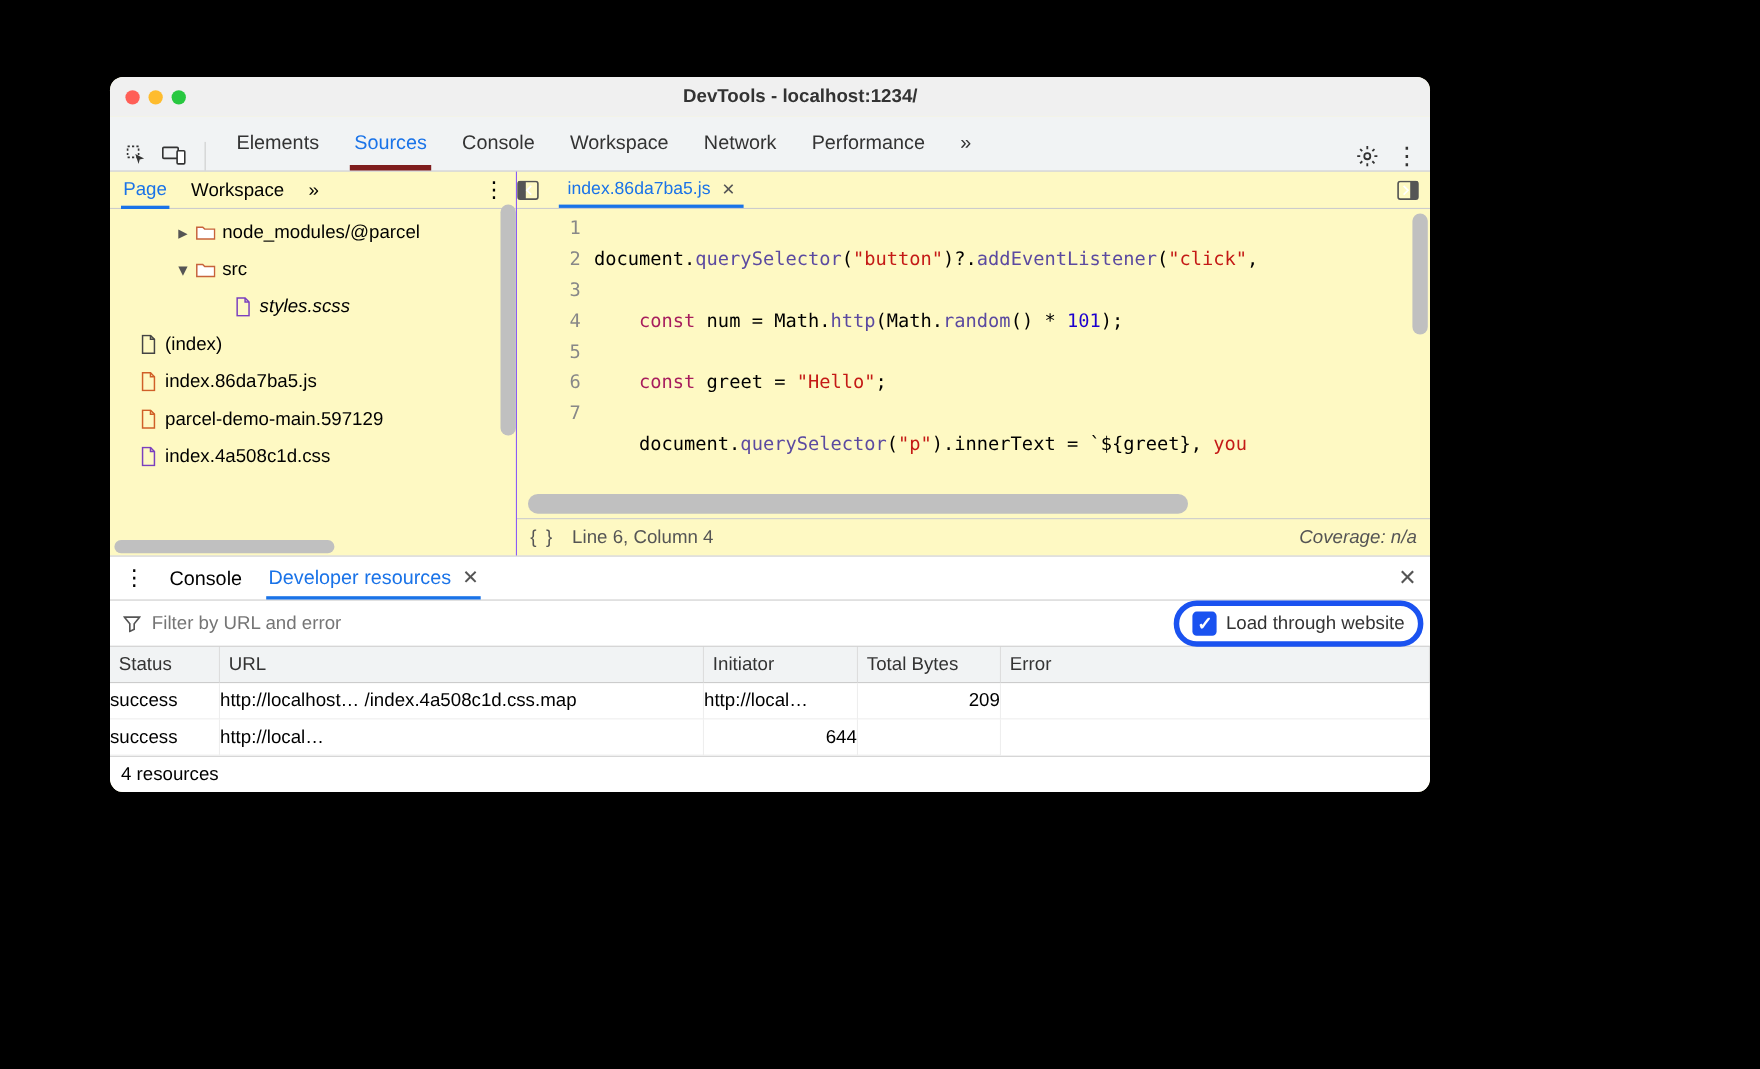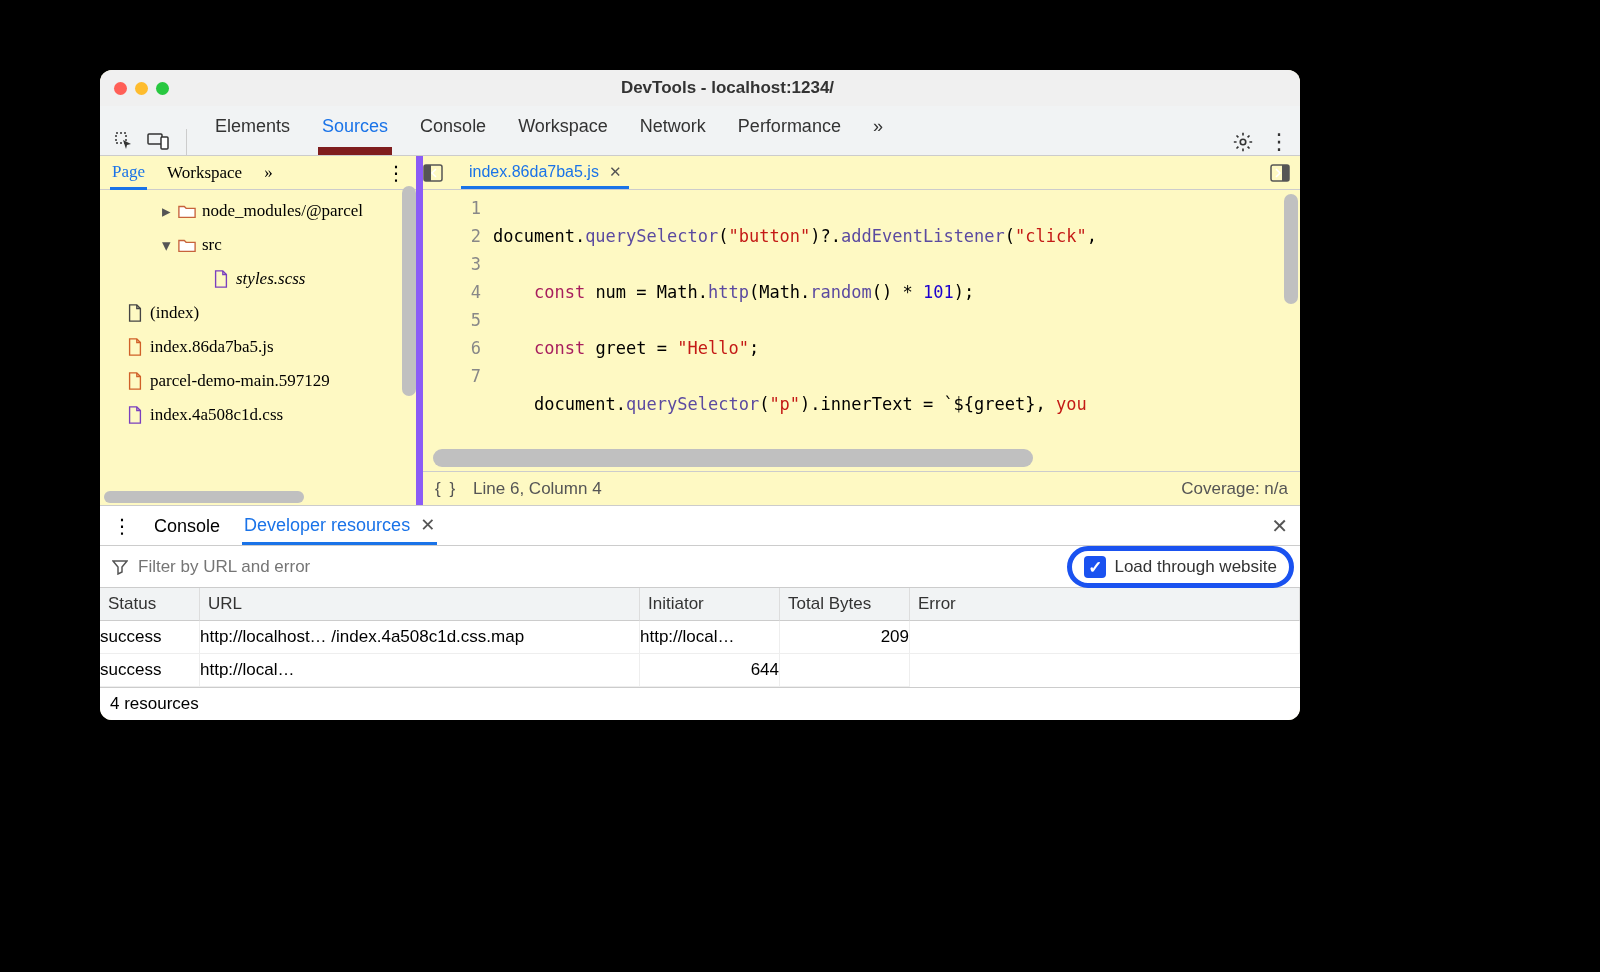--- a/index.html
+++ b/index.html
@@ -11,24 +11,24 @@
   }
   .titlebar { height: 36px; display: flex; align-items: center; padding: 0 14px; background: #f0f0f0; }
   .traffic { display: flex; gap: 8px; }
   .dot { width: 13px; height: 13px; border-radius: 50%; }
   .dot.r { background: #ff5f57; } .dot.y { background: #febc2e; } .dot.g { background: #28c840; }
   .titlebar .title { flex: 1; text-align: center; font-weight: 600; font-size: 17px; color: #333; }
   .toolbar { height: 50px; display: flex; align-items: flex-end; padding: 0 10px; border-bottom: 1px solid #ccc; font-size: 18px; color: #333; background:#f1f3f4; }
   .toolbar .iconbtn { width: 28px; height: 28px; display: flex; align-items: center; justify-content: center; margin-right: 6px; }
   .tabs { display: flex; gap: 24px; margin-left: 16px; }
   .tab { padding: 12px 4px 10px; cursor: pointer; }
-  .tab.active { color: #1a73e8; border-bottom: 8px solid #7f1d1d; }
+  .tab.active { color: #1a73e8; border-bottom: 5px solid #7f1d1d; }
   .toolbar .right { margin-left: auto; display: flex; gap: 14px; align-items: center; }
   .split { flex: 1; display: flex; min-height: 0; }
-  .navigator { width: 323px; border-right: 7px solid #8b5cf6; display: flex; flex-direction: column; position: relative; font-family: Liberation Serif, serif; }
+  .navigator { width: 370px; border-right: 1px solid #8b5cf6; display: flex; flex-direction: column; position: relative; }
   .nav-tabs { height: 34px; display: flex; align-items: center; padding: 0 10px; gap: 18px; font-size: 17px; border-bottom: 1px solid #ccc; }
   .nav-tabs .ntab { cursor: pointer; padding: 6px 2px 5px; }
   .nav-tabs .ntab.active { color:#1a73e8; border-bottom: 3px solid #1a73e8; }
   .nav-tabs .dots { margin-left: auto; }
   .tree { flex:1; overflow: auto; padding: 4px 0 0 0; font-size: 17px; }
   .tree-row { display:flex; align-items:center; height:34px; padding-left:10px; white-space:nowrap; overflow:hidden; }
   .tree-row .arrow { width:14px; display:inline-block; color:#555; }
   .tree-row .ficon { width:18px; height:18px; margin: 0 6px 0 2px; flex:0 0 auto; }
   .tree-row .label { overflow:hidden; text-overflow: ellipsis; }
   .ind0 { padding-left: 62px; } .ind1 { } .ind2 { padding-left: 96px; }
@@ -45,21 +45,21 @@
   .editor-tabs .etab .x { color:#555; font-size:15px; }
   .editor-tabs .rtoggle { margin-left:auto; width:30px; text-align:center; color:#555; }
   .code-area { flex:1; display:flex; position:relative; min-height:0; }
   .gutter { width:70px; text-align:right; color:#888; font: 17px/28px Menlo,Consolas,monospace; padding:4px 12px 0 0; }
   .code { flex:1; font: 17px/28px Menlo,Consolas,monospace; padding-top:4px; white-space:pre; overflow:hidden; }
   .k-fn { color:#5b4aa0; } .k-str { color:#c41a16; } .k-key { color:#a71d5d; } .k-num{ color:#1c00cf; }
   .vscrollcode { position:absolute; right:2px; top:4px; width:14px; height:110px; background:#c0c0c0; border-radius:7px; }
   .hscrollcode { height:18px; margin:4px 10px; background:#c0c0c0; border-radius:9px; width:600px; }
   .statusbar { height:34px; display:flex; align-items:center; padding:0 12px; border-top:1px solid #ccc; font-size:17px; color:#555; }
   .statusbar .braces { margin-right:16px; letter-spacing:2px; }
-  .statusbar .cov { margin-left:auto; }
+  .statusbar .cov { margin-left:auto;font-style:italic; }
   .drawer { border-top:1px solid #ccc; background:#fff; }
   .drawer-tabs { height:40px; display:flex; align-items:center; padding:0 12px; gap:20px; font-size:18px; border-bottom:1px solid #ccc; }
   .drawer-tabs .dtab { padding:8px 2px 6px; cursor:pointer; }
   .drawer-tabs .dtab.active { color:#1a73e8; border-bottom:3px solid #1a73e8; display:flex; gap:10px; align-items:center;justify-content:flex-end; }
   .drawer-tabs .close { margin-left:auto; font-size:20px; color:#555; }
   .drawer-filter { height:42px; display:flex; align-items:center; padding:0 12px; font-size:17px; color:#666; border-bottom:1px solid #ccc; position:relative; }
   .drawer-filter .funnel { margin-right:10px; color:#555; }
   .cbx-wrap { position:absolute; right:6px; top:0; height:42px; display:flex; align-items:center; gap:8px; padding:0 12px; border:5px solid #1a52f0; border-radius:24px; }
   .cbx { width:22px; height:22px; border-radius:4px; background:#1a52f0; display:flex; align-items:center; justify-content:center; color:#fff; font-weight:700; }
   .table { display:grid; grid-template-columns: 100px 440px 140px 130px 1fr; font-size:17px; }

